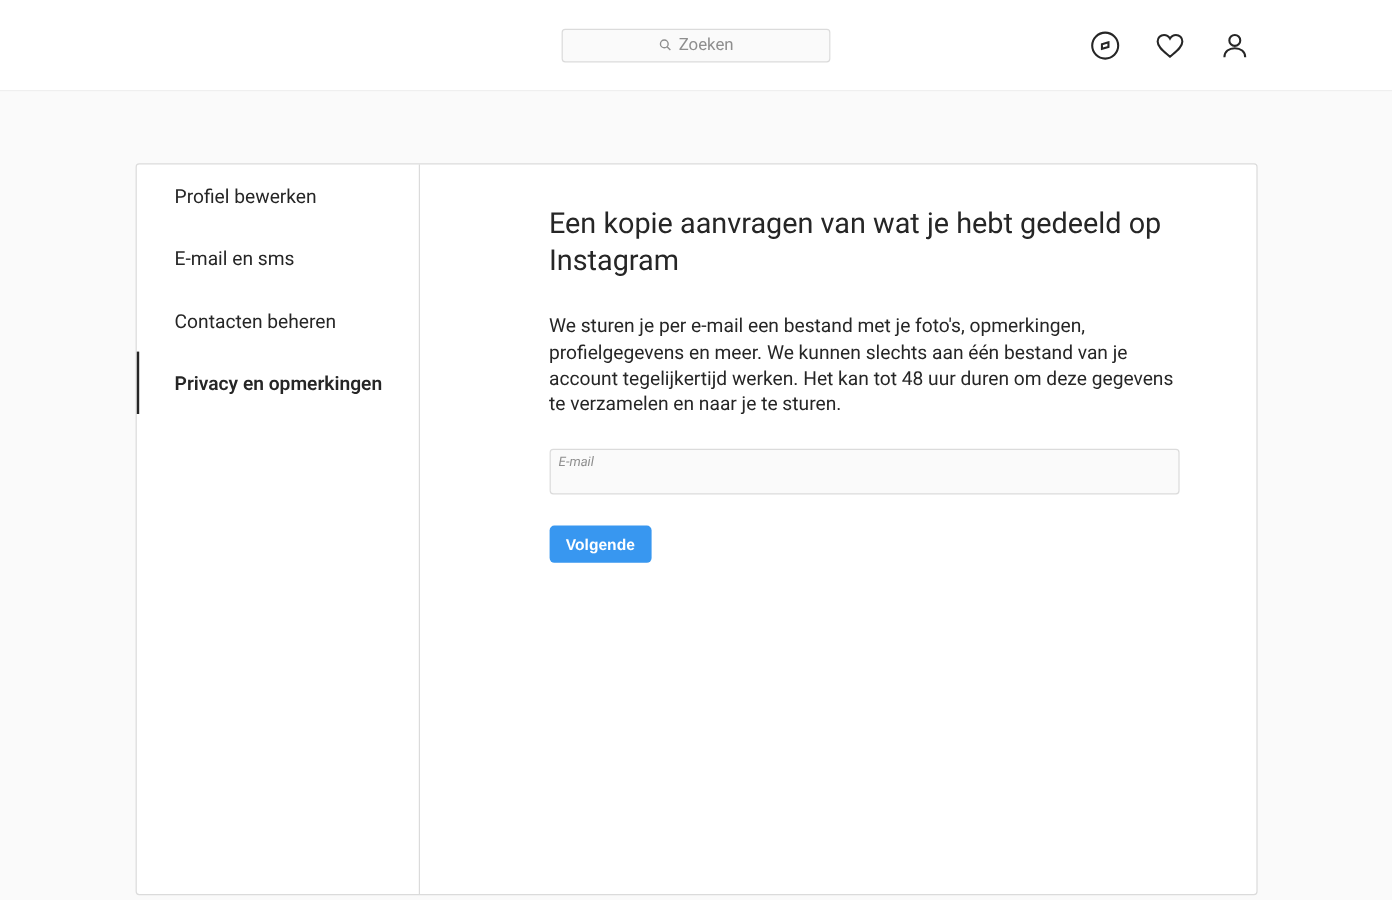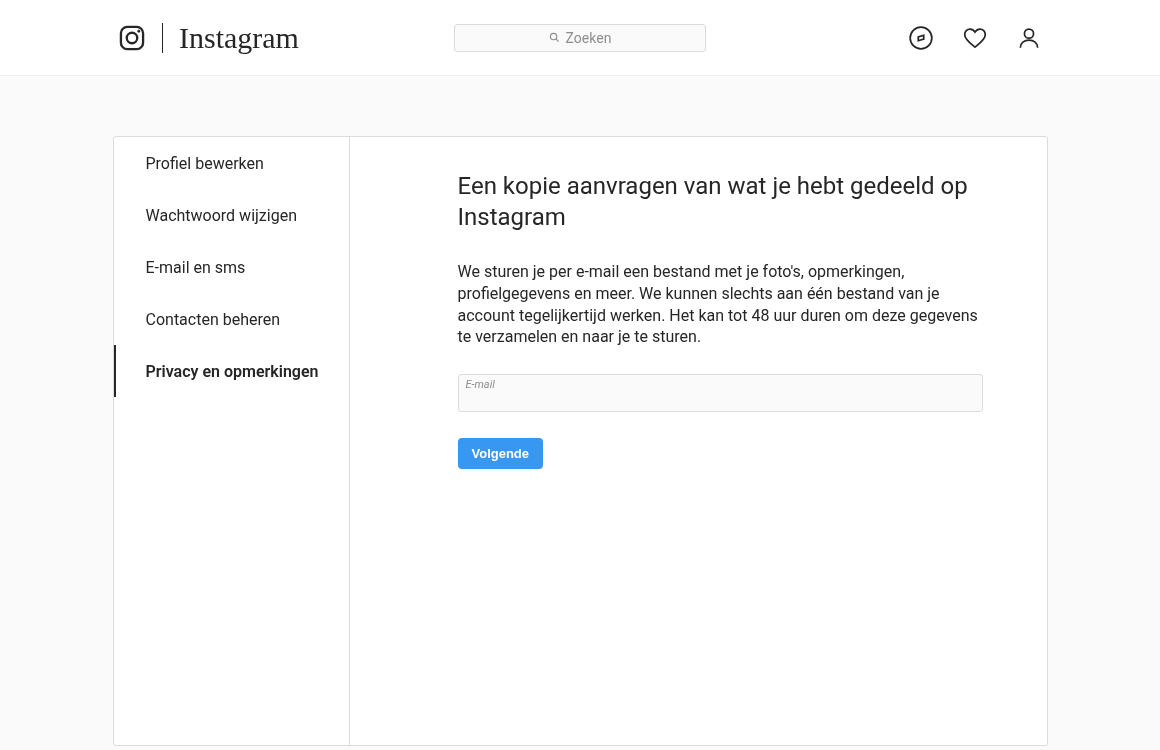--- a/index.html
+++ b/index.html
@@ -34,21 +34,21 @@
   .brand-word {
     font-family: "Brush Script MT", "Segoe Script", cursive;
     font-size: 30px;
     font-weight: 500;
     letter-spacing: 0px;
   }
   .search-wrap {
     position: absolute;
     left: 50%;
     transform: translateX(-50%);
-    width: 252px;
+    width: 224px;
   }
   .search-box {
     width: 100%;
     height: 28px;
     background: #fafafa;
     border: 1px solid #dbdbdb;
     border-radius: 3px;
     display: flex;
     align-items: center;
     justify-content: center;
@@ -153,31 +153,20 @@
     font-weight: 600;
     cursor: pointer;
   }
 
   svg { display: block; }
 </style>
 </head>
 <body>
 
 <header class="topbar">
-  <div class="brand">
-    <span>
-      <svg width="28" height="28" viewBox="0 0 24 24" fill="none" stroke="#262626" stroke-width="2">
-        <rect x="2.5" y="2.5" width="19" height="19" rx="5.5"></rect>
-        <circle cx="12" cy="12" r="4.5"></circle>
-        <circle cx="17.8" cy="6.2" r="1.2" fill="#262626" stroke="none"></circle>
-      </svg>
-    </span>
-    <span class="brand-divider"></span>
-    <span class="brand-word">Instagram</span>
-  </div>
 
   <div class="search-wrap">
     <div class="search-box">
       <span>
         <svg width="11" height="11" viewBox="0 0 24 24" fill="none" stroke="#8e8e8e" stroke-width="2.5">
           <circle cx="10" cy="10" r="7"></circle>
           <line x1="15" y1="15" x2="21" y2="21"></line>
         </svg>
       </span>
       <span>Zoeken</span>
@@ -206,23 +195,20 @@
 </header>
 
 <div class="page-bg">
   <div class="settings-card">
 
     <nav class="sidebar">
       <div class="sidebar-item">
         <span>Profiel bewerken</span>
       </div>
       <div class="sidebar-item">
-        <span>Wachtwoord wijzigen</span>
-      </div>
-      <div class="sidebar-item">
         <span>E-mail en sms</span>
       </div>
       <div class="sidebar-item">
         <span>Contacten beheren</span>
       </div>
       <div class="sidebar-item active">
         <span>Privacy en opmerkingen</span>
       </div>
     </nav>
 

